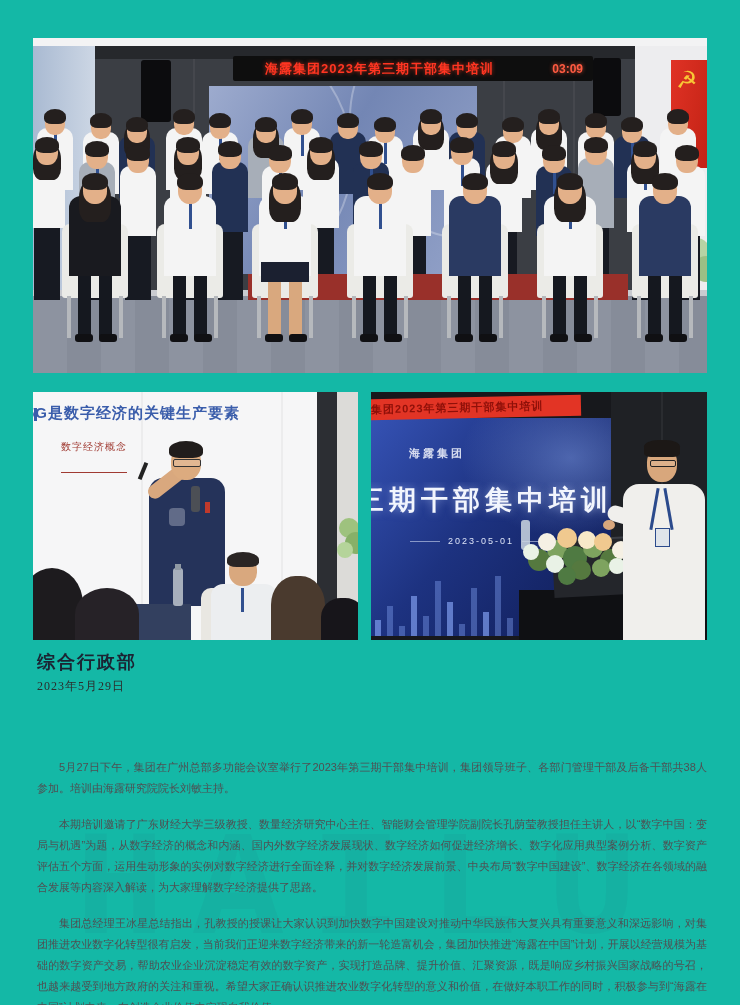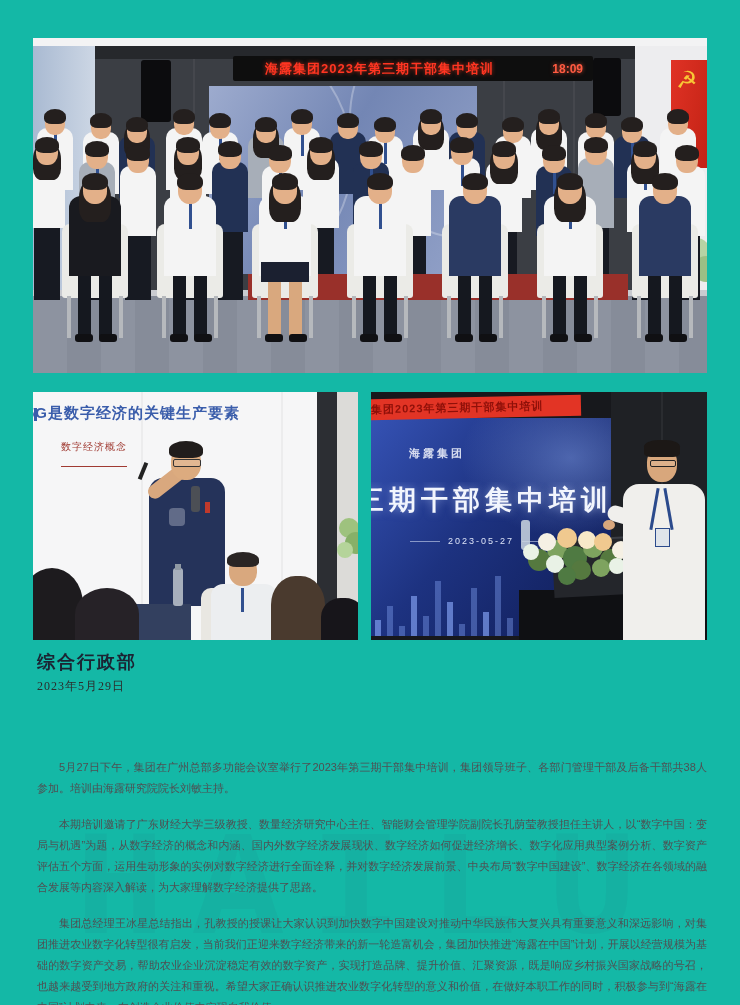--- a/index.html
+++ b/index.html
@@ -25,21 +25,21 @@
   .gp-flag-emblem{position:absolute;left:5px;top:8px;font-size:24px;color:#f8c736;line-height:1;}
   .gp-base{left:0;top:252px;width:674px;height:8px;background:#c9cbd0;}
   .gp-floor{left:0;top:258px;width:674px;height:77px;background:repeating-linear-gradient(90deg,#8d93a0 0 34px,#868c99 34px 68px);}
   .gp-plant{border-radius:50%;}
 
   
   .photo-lecture{left:33px;top:392px;width:325px;height:248px;background:#f6f6f7;}
   .lec-seam{top:0;width:2px;height:248px;background:rgba(0,0,0,.04);}
   .lec-title{left:-7px;top:12px;font-size:15px;font-weight:700;color:#3a5dab;letter-spacing:1px;white-space:nowrap;}
   .lec-cut{left:1px;top:16px;width:3px;height:13px;background:#3a5dab;}
-  .lec-sub{left:28px;top:48px;font-size:10px;color:#a03a32;border-bottom:1px solid #a03a32;padding-bottom:12px;letter-spacing:1px;}
+  .lec-sub{left:28px;top:48px;font-size:10px;color:#a03a32;border-bottom:1px solid #a03a32;padding-bottom:18px;letter-spacing:1px;}
   .lec-darkstrip{left:284px;top:0;width:20px;height:248px;background:#2c2e33;}
   .lec-wall{left:304px;top:0;width:21px;height:248px;background:#dcdbd8;}
 
   
   .photo-podium{left:371px;top:392px;width:336px;height:248px;background:#17181c;}
   .pod-wall{left:240px;top:0;width:96px;height:248px;background:#1f2125;}
   .pod-wall-seam{top:0;width:2px;height:248px;background:rgba(255,255,255,.05);}
   .pod-screen{left:0;top:26px;width:240px;height:218px;background:linear-gradient(130deg,#3552b4 0%,#1d3280 45%,#0f1c55 100%);overflow:hidden;}
   .pod-glow{position:absolute;left:90px;top:-40px;width:220px;height:160px;background:radial-gradient(closest-side,rgba(140,170,240,.45),rgba(140,170,240,0));border-radius:50%;}
   .pod-ticker{left:-4px;top:5px;width:214px;height:21px;background:#e23425;transform:rotate(-1.2deg);overflow:hidden;}
@@ -79,21 +79,21 @@
 
   <div class="photo photo-group">
     <div class="abs gp-ceiling"></div>
     <div class="abs gp-wall"></div>
     <div class="abs gp-beam"></div>
     <div class="abs gp-seam" style="left:160px"></div>
     <div class="abs gp-seam" style="left:470px"></div>
     <div class="abs gp-seam" style="left:540px"></div>
     <div class="abs gp-led">
       <span class="gp-led-text">海露集团2023年第三期干部集中培训</span>
-      <span class="gp-led-time">18:09</span>
+      <span class="gp-led-time">03:09</span>
     </div>
     <div class="abs gp-screen">
       <div class="gp-arc" style="left:-120px;top:-60px;width:260px;height:260px;"></div>
       <div class="gp-arc" style="left:140px;top:-90px;width:240px;height:240px;"></div>
       <div class="gp-screen-logo">海露集团</div>
     </div>
     <div class="abs gp-speaker" style="left:108px;top:22px;width:30px;height:62px;"></div>
     <div class="abs gp-speaker" style="left:560px;top:20px;width:28px;height:58px;"></div>
     <div class="abs gp-flag">
       <span class="gp-flag-emblem">☭</span>
@@ -359,21 +359,21 @@
     <div class="abs pod-wall"></div>
     <div class="abs pod-wall-seam" style="left:290px"></div>
     <div class="abs pod-screen">
       <div class="pod-glow"></div>
       <div class="pod-logo">海露集团</div>
       <div class="pod-bigtitle-clip">
         <div class="pod-bigtitle">三期干部集中培训</div>
       </div>
       <div class="pod-daterow">
         <div class="pod-dateline"></div>
-        <div class="pod-date">2023-05-27</div>
+        <div class="pod-date">2023-05-01</div>
         <div class="pod-dateline"></div>
       </div>
       <div class="pod-skyline" id="pod-skyline">
           <div style="position: absolute; left: 4px; top: 60px; width: 6px; height: 16px; background: rgba(120, 150, 230, 0.75);"></div>
           <div style="position: absolute; left: 16px; top: 46px; width: 6px; height: 30px; background: rgba(120, 150, 230, 0.45);"></div>
           <div style="position: absolute; left: 28px; top: 66px; width: 6px; height: 10px; background: rgba(120, 150, 230, 0.45);"></div>
           <div style="position: absolute; left: 40px; top: 36px; width: 6px; height: 40px; background: rgba(120, 150, 230, 0.75);"></div>
           <div style="position: absolute; left: 52px; top: 56px; width: 6px; height: 20px; background: rgba(120, 150, 230, 0.45);"></div>
           <div style="position: absolute; left: 64px; top: 21px; width: 6px; height: 55px; background: rgba(120, 150, 230, 0.45);"></div>
           <div style="position: absolute; left: 76px; top: 42px; width: 6px; height: 34px; background: rgba(120, 150, 230, 0.75);"></div>

